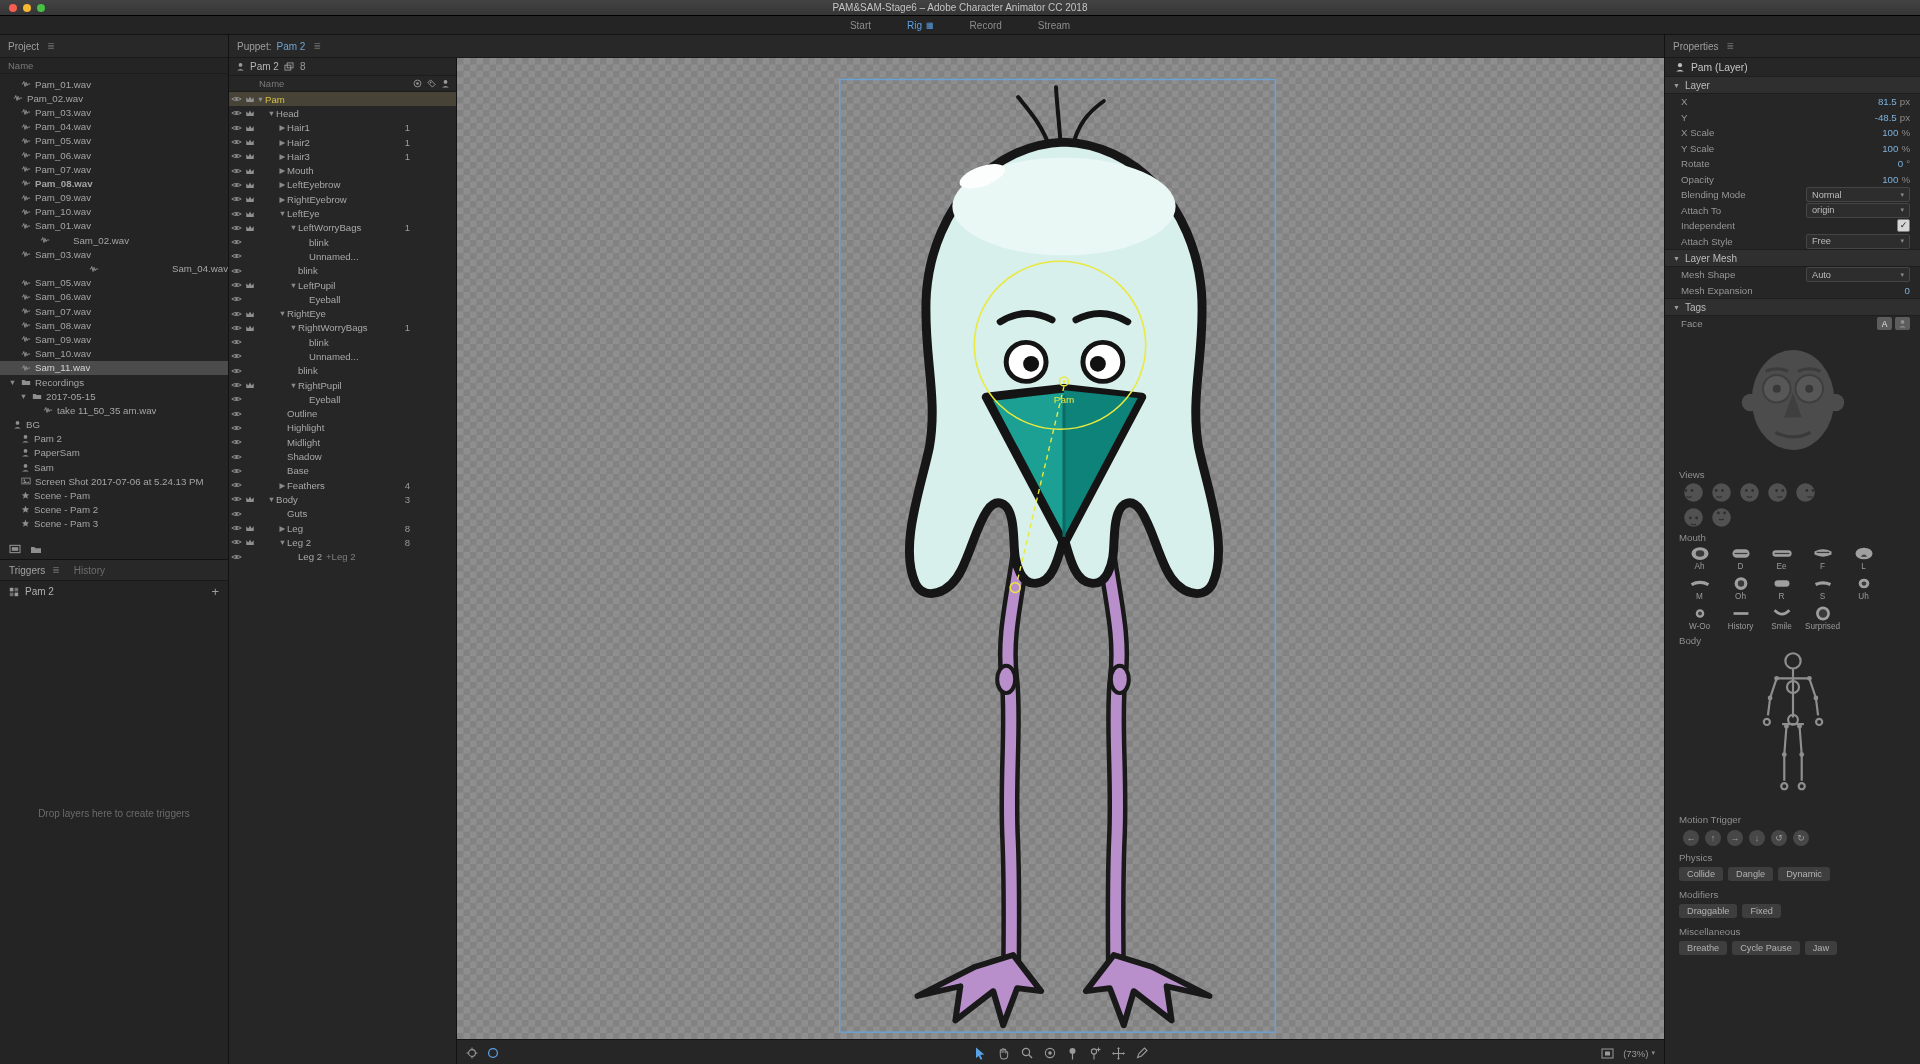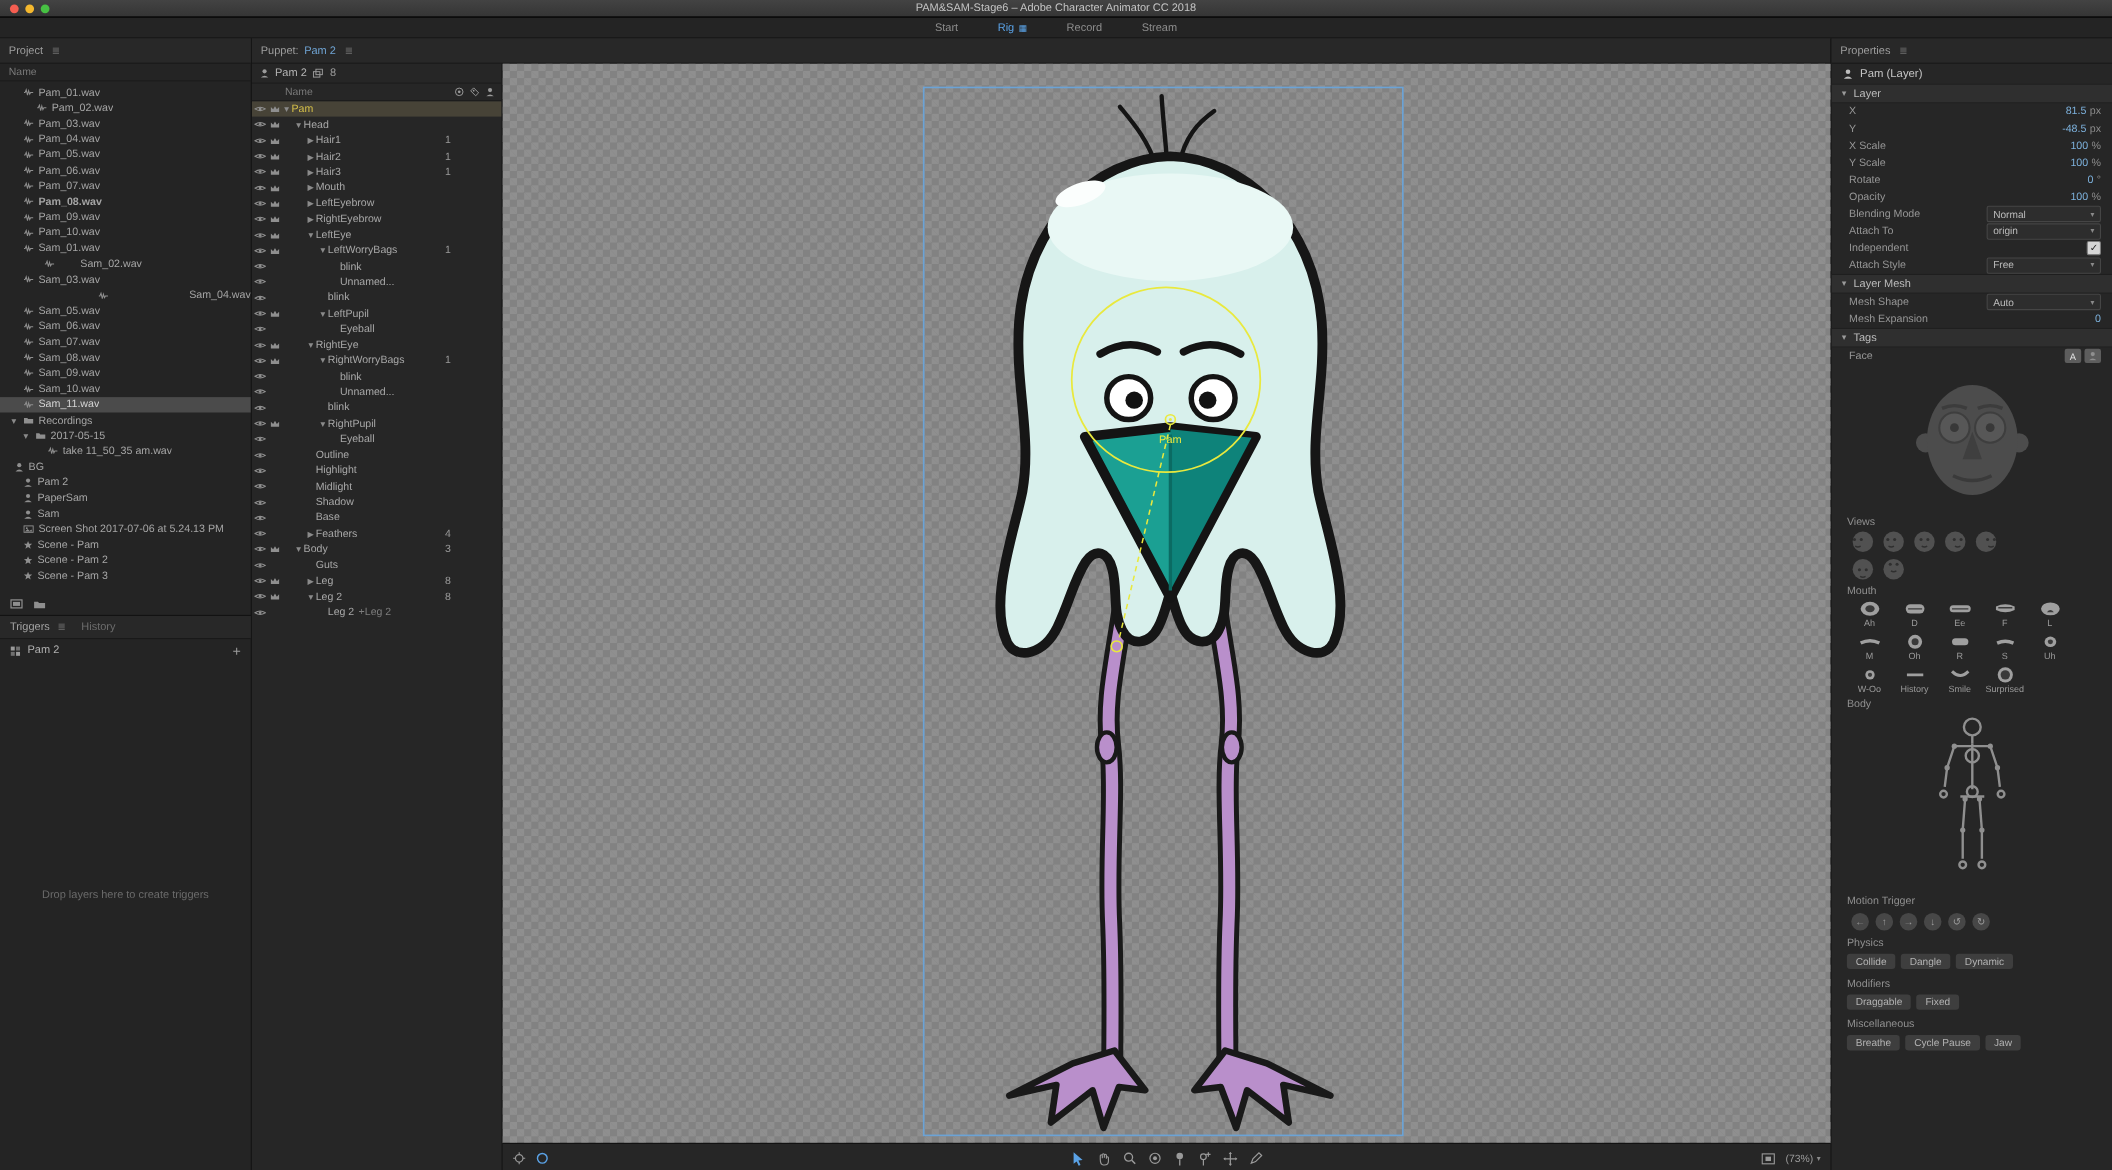--- a/index.html
+++ b/index.html
@@ -135,21 +135,21 @@
         <div class="file-list" id="project-list">
             <div class="p-row" style="padding-left: 8px;">
               <span class="p-twirl"></span>
               <span class="ico">
                 <svg width="10" height="8" viewBox="0 0 12 9">
                   <path d="M1 4.5 L2.2 4.5 L3.4 1.5 L4.8 7.5 L6 2.5 L7.2 6.5 L8.2 4.5 L11 4.5" fill="none" stroke="#8f8f8f" stroke-width="1.1"></path>
                 </svg>
               </span>
               <span class="p-label">Pam_01.wav</span>
             </div>
-            <div class="p-row" style="padding-left: 20px;">
+            <div class="p-row" style="padding-left: 0;">
               <span class="p-twirl"></span>
               <span class="ico">
                 <svg width="10" height="8" viewBox="0 0 12 9">
                   <path d="M1 4.5 L2.2 4.5 L3.4 1.5 L4.8 7.5 L6 2.5 L7.2 6.5 L8.2 4.5 L11 4.5" fill="none" stroke="#8f8f8f" stroke-width="1.1"></path>
                 </svg>
               </span>
               <span class="p-label">Pam_02.wav</span>
             </div>
             <div class="p-row" style="padding-left: 8px;">
               <span class="p-twirl"></span>

